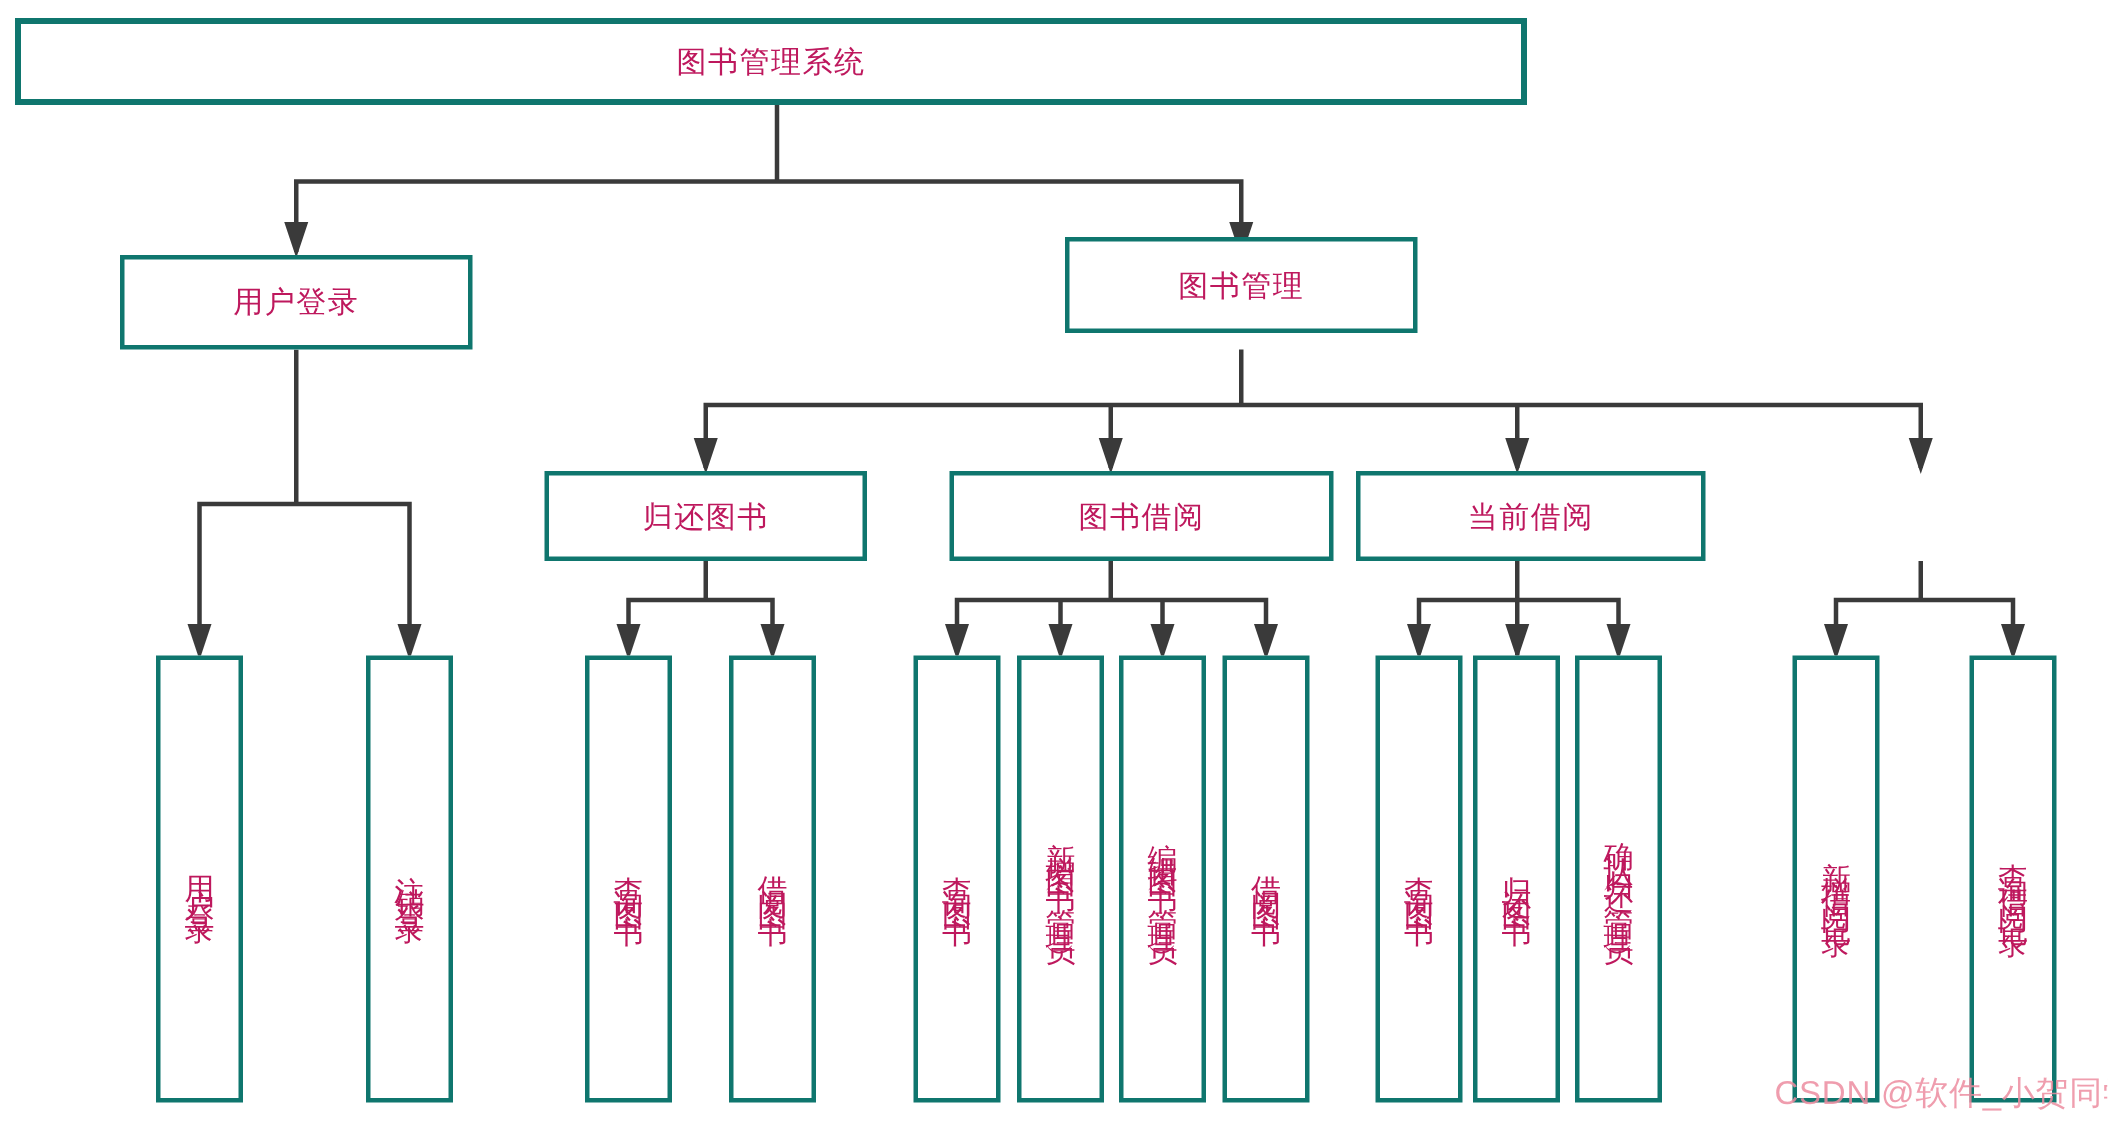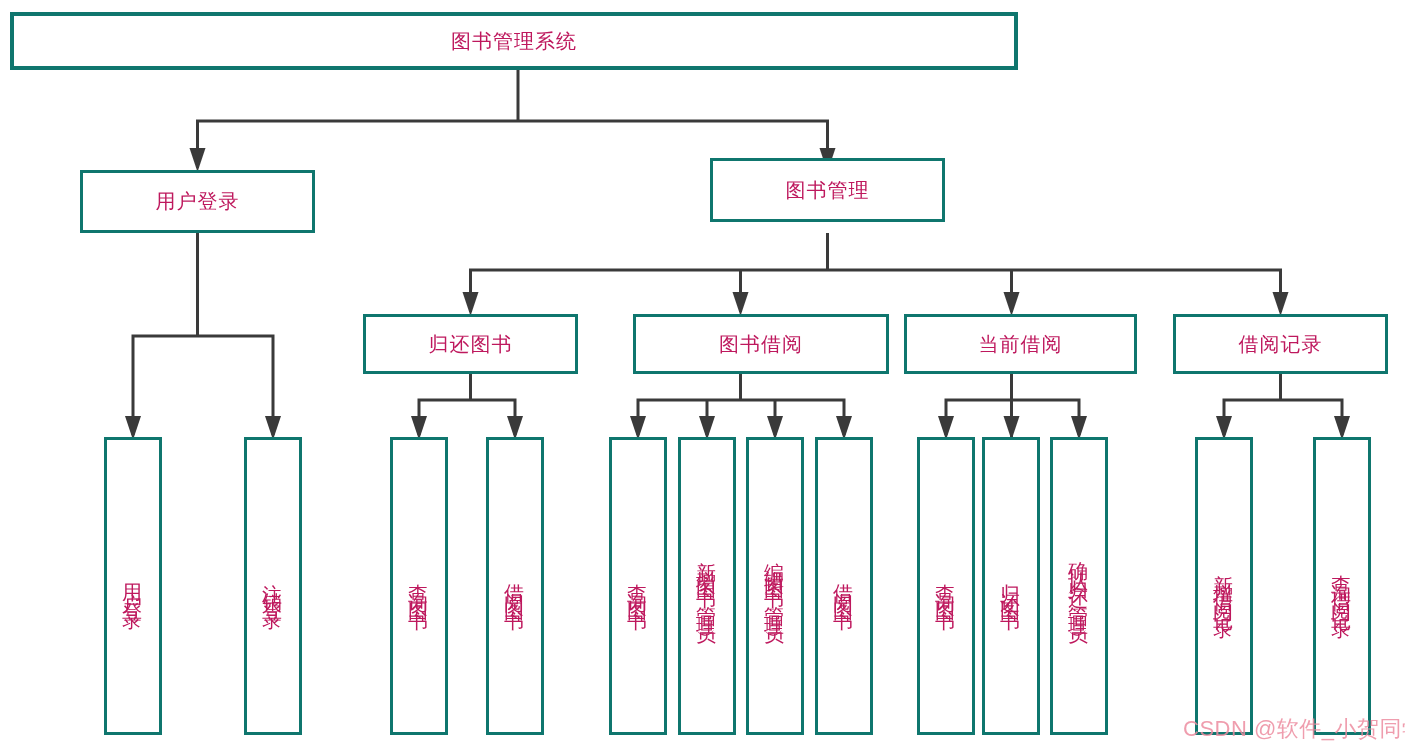--- a/index.html
+++ b/index.html
@@ -73,21 +73,20 @@
   </svg>
 
   <div class="node h root">图书管理系统</div>
 
   <div class="node h" style="left:80px;top:170px;width:235px;height:63px">用户登录</div>
   <div class="node h" style="left:710px;top:158px;width:235px;height:64px">图书管理</div>
 
   <div class="node h" style="left:363px;top:314px;width:215px;height:60px">归还图书</div>
   <div class="node h" style="left:633px;top:314px;width:256px;height:60px">图书借阅</div>
   <div class="node h" style="left:904px;top:314px;width:233px;height:60px">当前借阅</div>
-  <div class="node h" style="left:1173px;top:314px;width:215px;height:60px">借阅记录</div>
 
   <div class="node v" style="left:104px">用户登录</div>
   <div class="node v" style="left:244px">注销登录</div>
   <div class="node v" style="left:390px">查询图书</div>
   <div class="node v" style="left:486px">借阅图书</div>
   <div class="node v" style="left:609px">查询图书</div>
   <div class="node v" style="left:678px">新增图书（管理员）</div>
   <div class="node v" style="left:746px">编辑图书（管理员）</div>
   <div class="node v" style="left:815px">借阅图书</div>
   <div class="node v" style="left:917px">查询图书</div>

